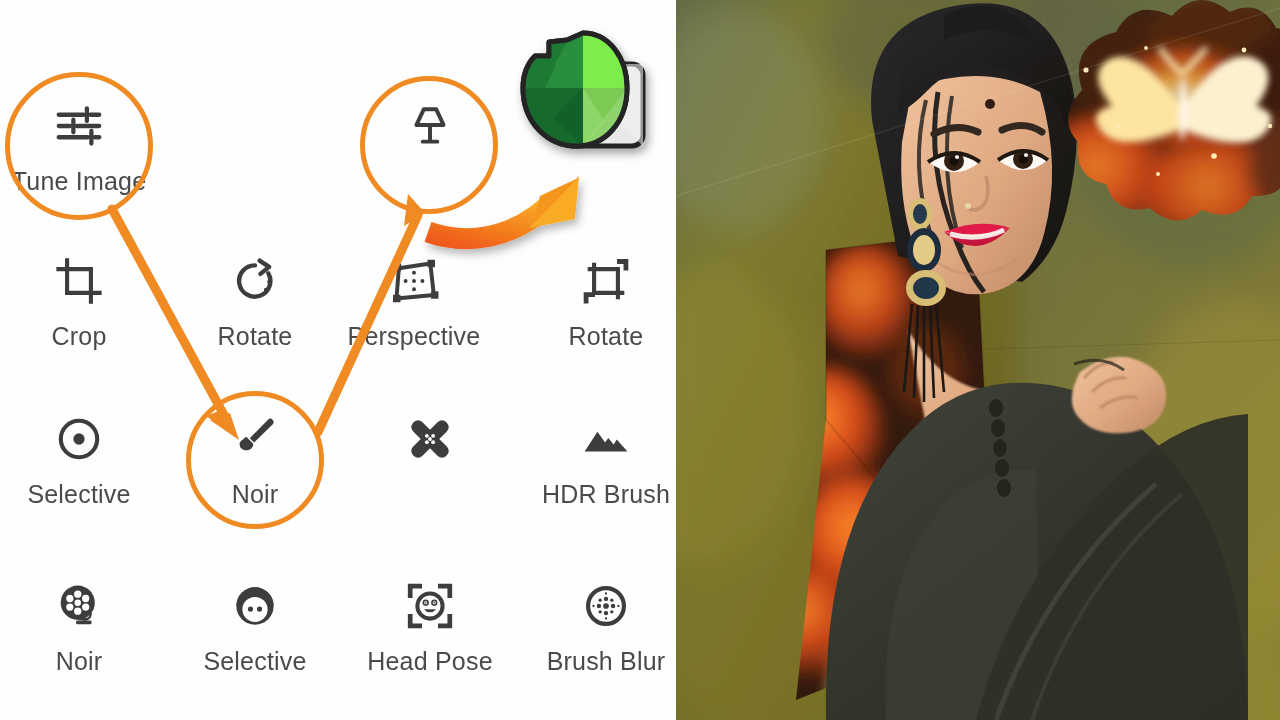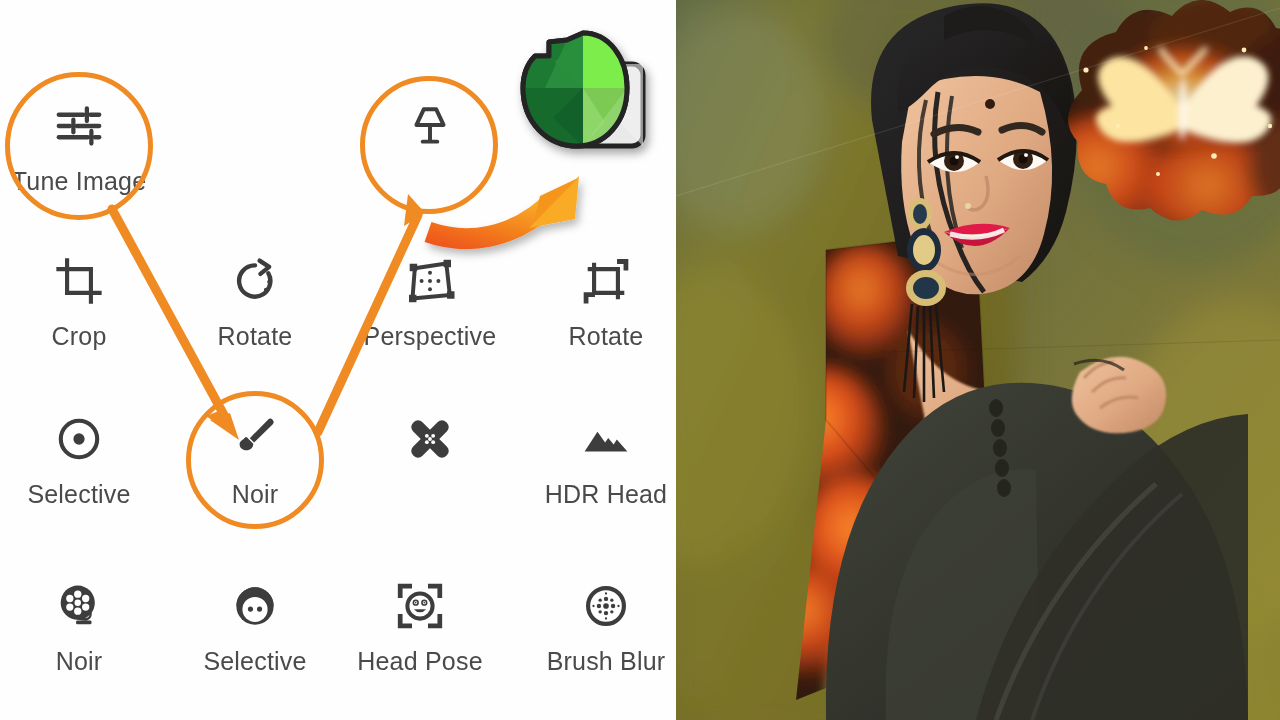--- a/index.html
+++ b/index.html
@@ -106,21 +106,21 @@
         <svg width="50" height="50" viewBox="0 0 24 24" fill="none" stroke="#3d3d3d" stroke-width="2.1" stroke-linecap="round">
           <path d="M12 4.5 A7.5 7.5 0 1 0 18.4 8.3"></path>
           <path d="M14.2 2.2 L18.8 5.2 L14.6 8.6" stroke-linejoin="round"></path>
           <circle cx="18.9" cy="12.4" r="1.05" fill="#3d3d3d" stroke="none"></circle>
           <circle cx="17.3" cy="16.3" r="1.05" fill="#3d3d3d" stroke="none"></circle>
         </svg>
       </div>
       <div class="tool-label">Rotate</div>
     </div>
 
-    <div class="tool-cell" style="left:345px;top:250px;">
+    <div class="tool-cell" style="left:329px;top:250px;">
       <div class="tool-icon">
         <svg width="56" height="56" viewBox="0 0 24 24" fill="none" stroke="#3d3d3d" stroke-width="1.7" stroke-linejoin="round">
           <path d="M5.5 6.5 L19 4.5 L20.5 18 L4.5 19.5 Z"></path>
           <rect x="3.3" y="4.6" width="3.2" height="3.2" fill="#3d3d3d" stroke="none"></rect>
           <rect x="17.8" y="2.9" width="3.2" height="3.2" fill="#3d3d3d" stroke="none"></rect>
           <rect x="19.3" y="16.4" width="3.2" height="3.2" fill="#3d3d3d" stroke="none"></rect>
           <rect x="3.0" y="17.9" width="3.2" height="3.2" fill="#3d3d3d" stroke="none"></rect>
           <circle cx="12" cy="8.5" r=".85" fill="#3d3d3d" stroke="none"></circle>
           <circle cx="12" cy="12" r=".85" fill="#3d3d3d" stroke="none"></circle>
           <circle cx="12" cy="15.5" r=".85" fill="#3d3d3d" stroke="none"></circle>
@@ -180,21 +180,21 @@
         </svg>
       </div>
     </div>
 
     <div class="tool-cell" style="left:521px;top:408px;">
       <div class="tool-icon">
         <svg width="54" height="54" viewBox="0 0 24 24">
           <path d="M2.5 17.5 L8.2 8.8 L11.6 13.6 L13.0 11.6 L15.4 14.4 L16.8 12.2 L21.5 17.5 Z" fill="#3d3d3d"></path>
         </svg>
       </div>
-      <div class="tool-label">HDR Head</div>
+      <div class="tool-label">HDR Brush</div>
     </div>
 
     <div class="tool-cell" style="left:-6px;top:575px;">
       <div class="tool-icon">
         <svg width="50" height="50" viewBox="0 0 24 24">
           <circle cx="11.4" cy="10.4" r="8.2" fill="#3d3d3d"></circle>
           <g fill="#ffffff">
             <circle cx="11.4" cy="6.3" r="1.75"></circle>
             <circle cx="11.4" cy="14.5" r="1.75"></circle>
             <circle cx="7.6" cy="8.4" r="1.75"></circle>
@@ -217,21 +217,21 @@
           <path d="M12 3.4 A8.6 8.6 0 0 1 20.6 12 L19.0 12 C18.2 11.0 16.2 9.6 15.6 8.4 C14.0 9.6 11.2 10.0 8.6 9.6 C7.2 10.2 5.6 11.2 5.0 12 L3.4 12 A8.6 8.6 0 0 1 12 3.4 Z" fill="#3d3d3d"></path>
           <path d="M5.6 11.4 C5.6 11.4 8.2 9.2 9.4 8.8 C11.0 10.0 14.6 9.8 15.8 8.6 C16.8 9.4 18.4 11.0 18.4 11.8 L18.4 9.6 C18.4 6.0 15.6 4.2 12 4.2 C8.4 4.2 5.6 6.0 5.6 9.6 Z" fill="#3d3d3d"></path>
           <circle cx="12" cy="13.6" r="5.8" fill="#ffffff"></circle>
           <circle cx="9.9" cy="13.4" r="1.2" fill="#3d3d3d"></circle>
           <circle cx="14.1" cy="13.4" r="1.2" fill="#3d3d3d"></circle>
         </svg>
       </div>
       <div class="tool-label">Selective</div>
     </div>
 
-    <div class="tool-cell" style="left:335px;top:575px;">
+    <div class="tool-cell" style="left:345px;top:575px;">
       <div class="tool-icon">
         <svg width="54" height="54" viewBox="0 0 24 24" fill="none" stroke="#3d3d3d" stroke-width="2.1" stroke-linecap="square">
           <path d="M3.2 7.4 V3.2 H7.4"></path>
           <path d="M16.6 3.2 H20.8 V7.4"></path>
           <path d="M20.8 16.6 V20.8 H16.6"></path>
           <path d="M7.4 20.8 H3.2 V16.6"></path>
           <circle cx="12" cy="12" r="5.6" stroke-width="1.8"></circle>
           <circle cx="10.1" cy="10.5" r=".35" fill="#3d3d3d"></circle>
           <circle cx="13.9" cy="10.5" r=".35" fill="#3d3d3d"></circle>
           <path d="M9.3 13.4 A3.4 3.4 0 0 0 14.7 13.4 Z" fill="#3d3d3d" stroke="none"></path>

